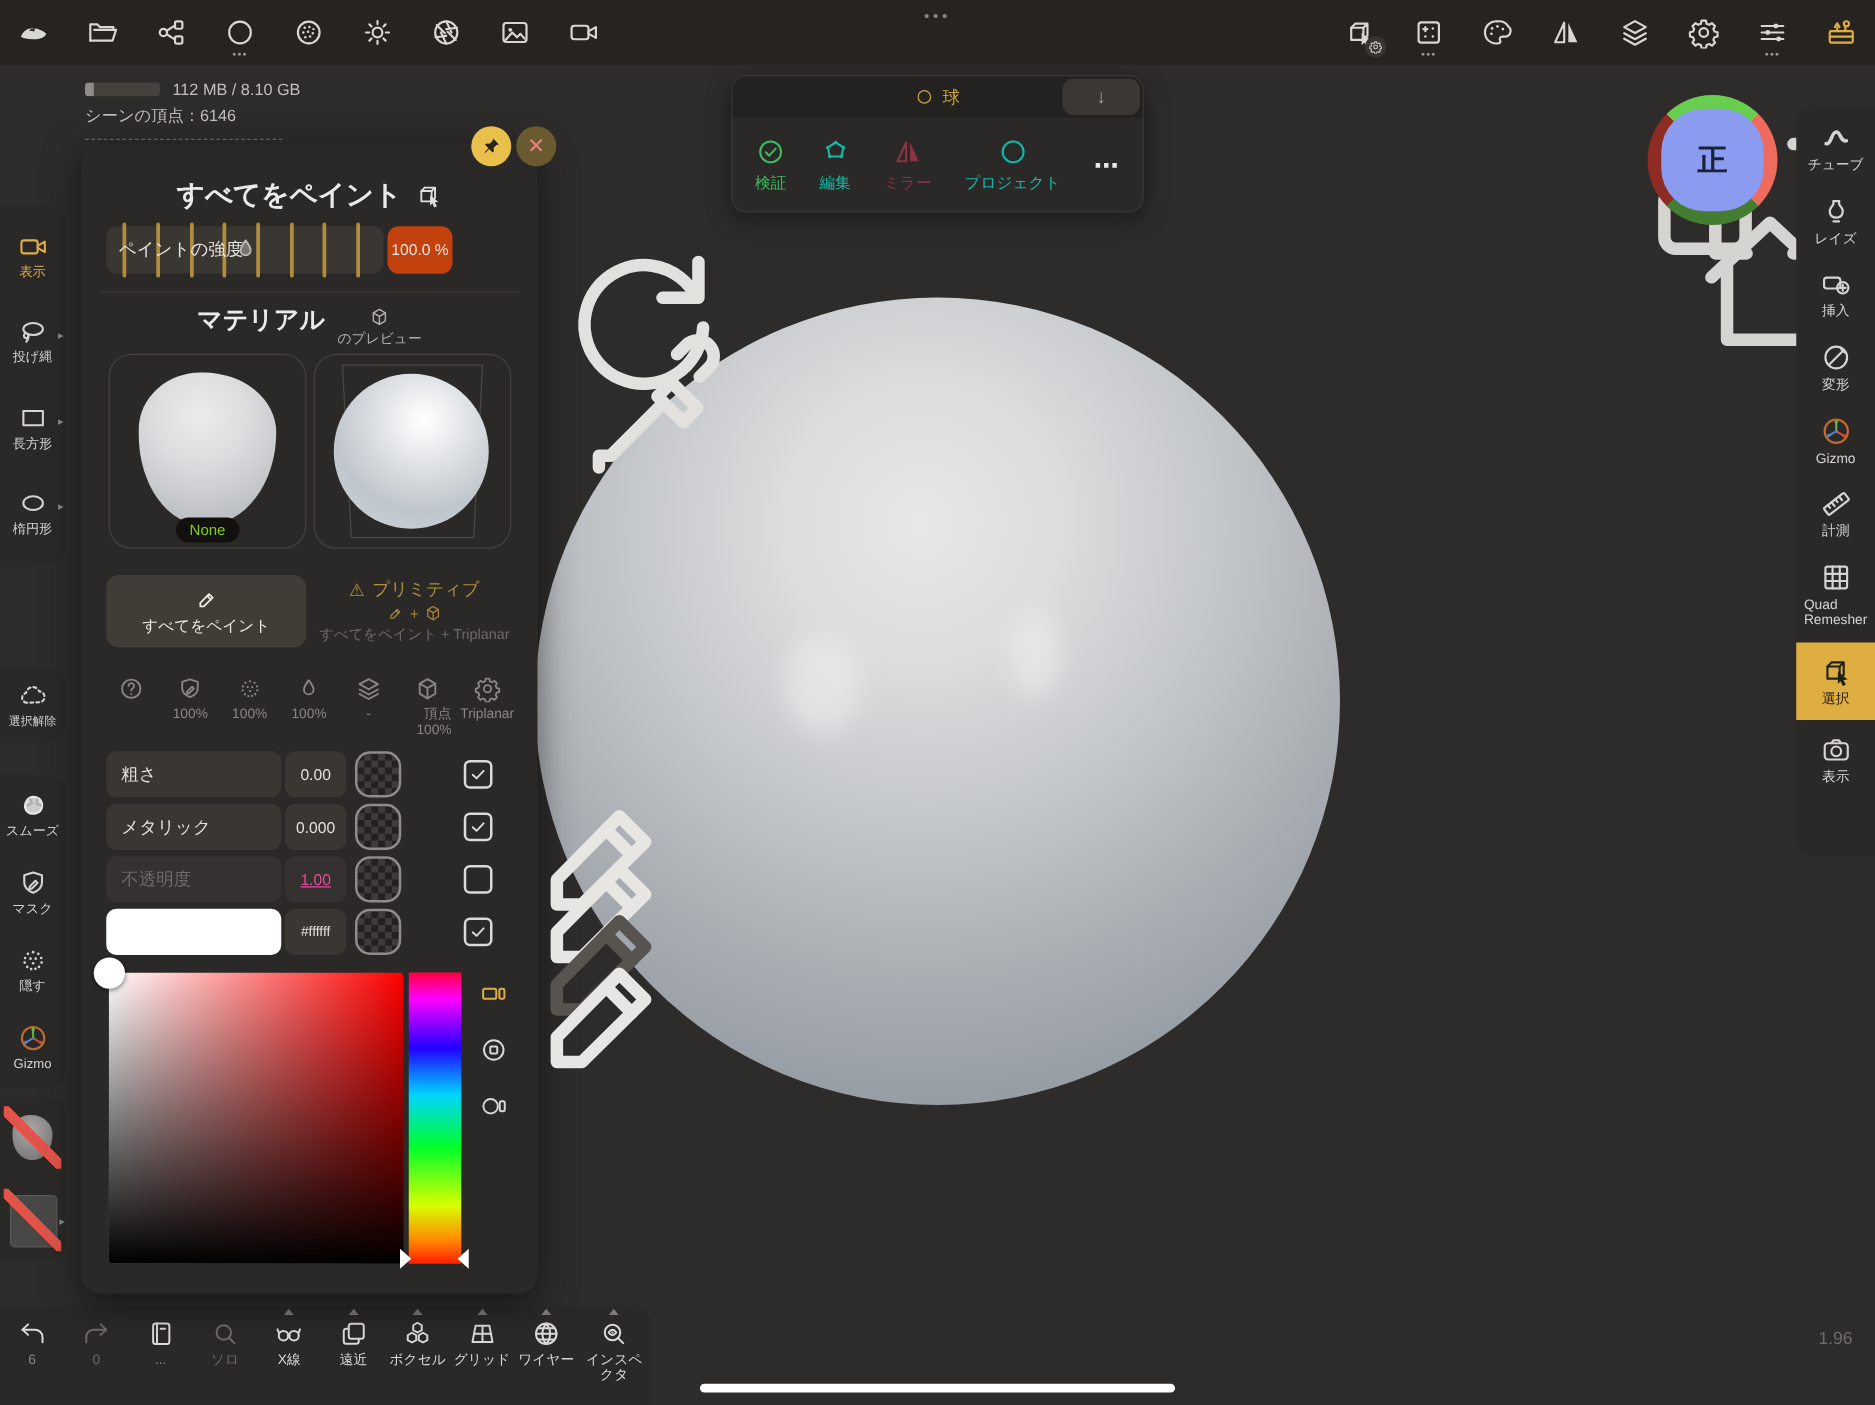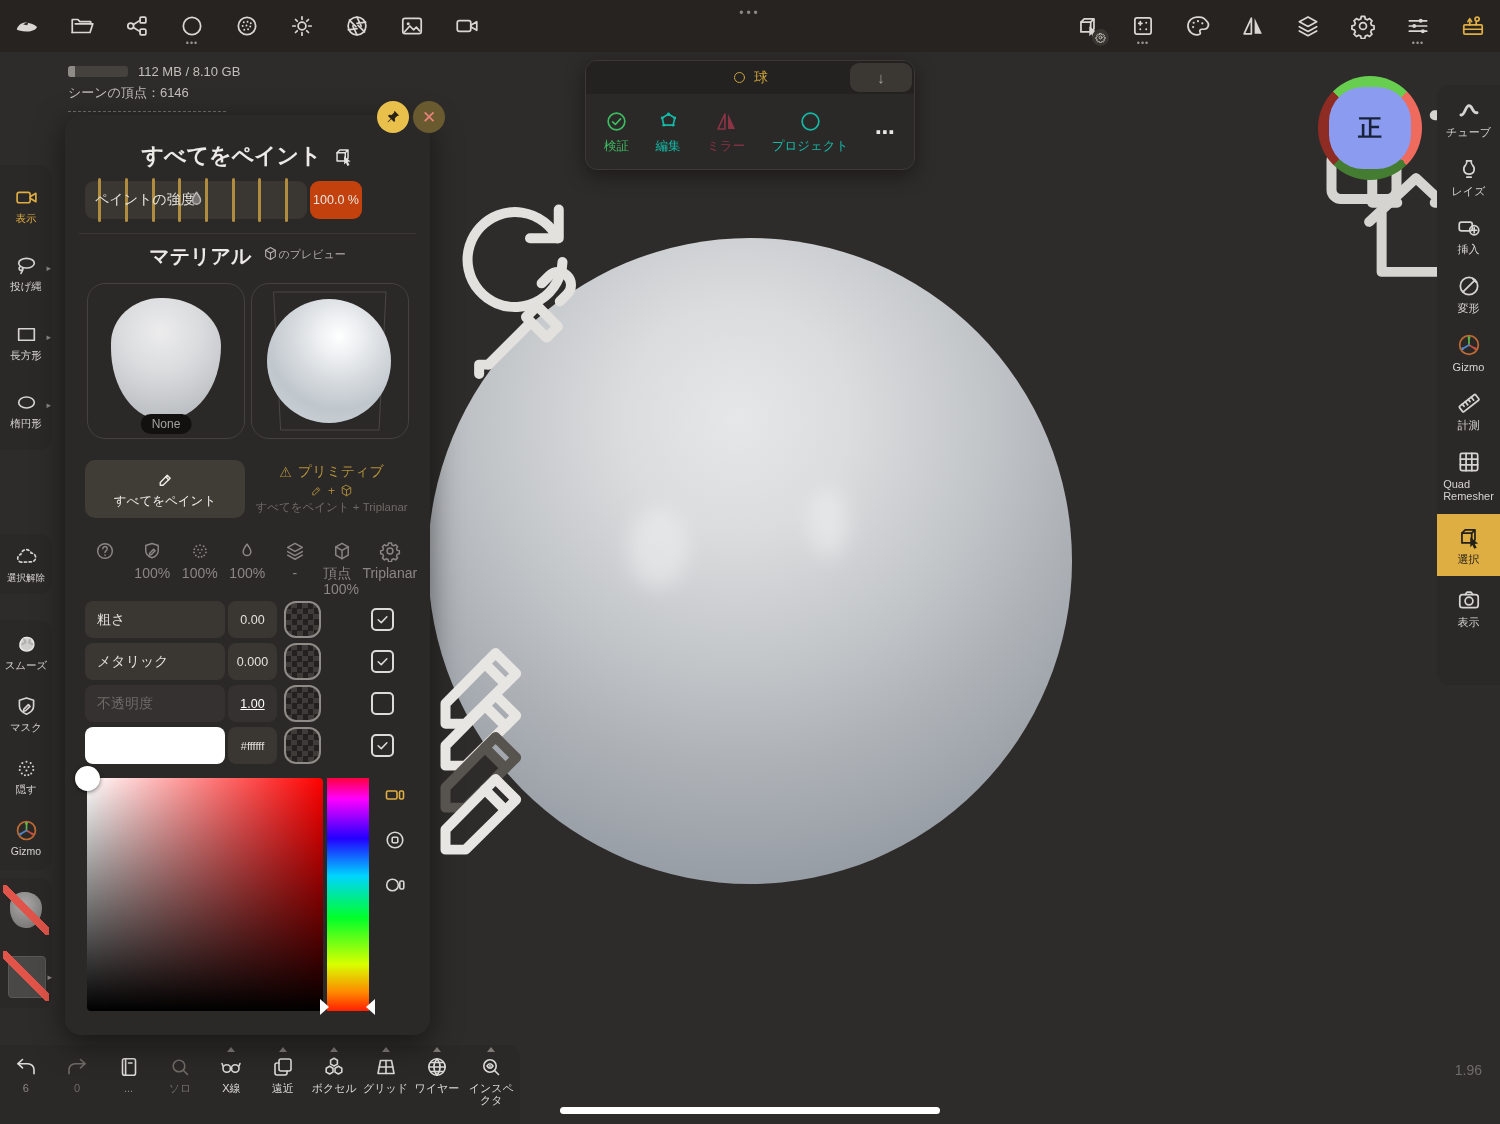--- a/index.html
+++ b/index.html
@@ -42,57 +42,57 @@
   .slider{position:relative;width:222px;height:38px;background:#3a3631;border-radius:9px;overflow:visible;}
   .tick{position:absolute;top:-3px;width:3px;height:44px;border-radius:2px;background:#b08d3e;}
   .slider-label{position:absolute;left:10px;top:0;height:38px;display:flex;align-items:center;font-size:14px;color:#e8e6e3;z-index:2;}
   .slider .drop{position:absolute;left:45%;top:7px;color:#8a8784;z-index:2;}
   .slider .drop .ic{width:23px;height:23px;fill:#757270;stroke:#b9b6b2;}
   .val-box{width:52px;height:38px;background:#c2410c;border-radius:9px;display:flex;align-items:center;justify-content:center;font-size:12.5px;color:#e8e6e3;}
   .reset-btn{width:26px;height:26px;color:#e3e1de;}
   .divider{position:absolute;left:14px;right:14px;top:118px;border-top:1px solid #3a3734;}
   .mat-head{position:absolute;left:0;top:130px;width:100%;display:flex;align-items:flex-start;justify-content:center;gap:10px;}
   .mat-title{font-size:20px;font-weight:bold;color:#eceae7;line-height:1.1;}
-  .mat-prev{display:flex;flex-direction:row;align-items:center;color:#b3b0ac;}
+  .mat-prev{display:flex;flex-direction:column;align-items:center;color:#b3b0ac;}
   .mat-prev .ic{width:17px;height:17px;}
   .mat-prev-label{font-size:11px;margin-top:1px;}
   .pipette-btn{position:absolute;right:32px;top:134px;width:22px;height:22px;color:#e3e1de;}
   .prev-box{position:absolute;top:168px;width:156px;height:154px;border:1px solid #44413e;border-radius:18px;}
   .prev-box.left{left:22px;}
   .prev-box.right{left:186px;}
   .blob{position:absolute;left:23px;top:14px;width:110px;height:122px;
     background:radial-gradient(circle at 45% 28%,#ececed 0%,#dcdddf 35%,#c3c6c9 70%,#aaaeb3 100%);
     border-radius:46% 54% 52% 48% / 38% 40% 62% 60%;}
-  .none-pill{position:absolute;left:50%;bottom:4px;transform:translateX(-50%);background:#121110;color:#a3a3a3;font-size:12px;padding:3px 11px;border-radius:10px;}
+  .none-pill{position:absolute;left:50%;bottom:4px;transform:translateX(-50%);background:#121110;color:#84cc16;font-size:12px;padding:3px 11px;border-radius:10px;}
   .prev-sphere{position:absolute;left:15px;top:15px;width:124px;height:124px;border-radius:50%;
     background:radial-gradient(circle at 58% 30%,#ffffff 0%,#eef0f2 18%,#d7dbdf 40%,#bfc6cc 65%,#cdd3d8 90%,#e6eaee 100%);}
   .prev-frame{position:absolute;inset:0;}
   .btn-row{position:absolute;left:20px;top:345px;width:325px;height:58px;display:flex;gap:8px;}
   .paint-all{width:160px;height:58px;background:#403c36;border-radius:10px;display:flex;flex-direction:column;align-items:center;justify-content:center;gap:3px;color:#eceae7;font-size:12.5px;}
   .paint-all .ic{width:21px;height:21px;}
   .prim-zone{width:157px;display:flex;flex-direction:column;align-items:center;justify-content:center;gap:2px;}
   .prim-warn{color:#b3923a;font-size:14px;display:flex;align-items:center;gap:6px;}
   .prim-icons{color:#a5873a;font-size:12px;display:flex;align-items:center;gap:4px;}
   .prim-icons .ic{width:15px;height:15px;}
   .prim-sub{color:#6e6a66;font-size:11.5px;}
   .mini-row{position:absolute;left:16px;top:425px;width:333px;display:flex;}
   .mini-item{width:47.5px;display:flex;flex-direction:column;align-items:center;gap:3px;color:#8a8683;}
   .mini-item .ic{width:22px;height:22px;}
-  .mini-label{font-size:14px;line-height:1.15;text-align:left;}
+  .mini-label{font-size:11px;line-height:1.15;text-align:right;}
   
   .ch-row{position:absolute;left:20px;height:37px;display:flex;align-items:center;}
   .ch-label{width:140px;height:37px;background:#3a3631;border-radius:8px;display:flex;align-items:center;padding-left:12px;box-sizing:border-box;font-size:14px;color:#e3e1de;}
   .ch-val{width:49px;height:37px;margin-left:3px;background:#3a3631;border-radius:8px;display:flex;align-items:center;justify-content:center;font-size:12.5px;color:#e3e1de;}
   .checker{width:37px;height:37px;margin-left:7px;border:2px solid #8f8c88;border-radius:12px;box-sizing:border-box;
     background:repeating-conic-gradient(#3e3b38 0% 25%,#232120 0% 50%) 0 0/11px 11px;}
   .ch-brush{margin-left:12px;width:24px;height:24px;color:#e8e6e3;}
   .ch-check{margin-left:14px;width:23px;height:23px;border:2px solid #dcdad7;border-radius:5px;box-sizing:border-box;display:flex;align-items:center;justify-content:center;color:#dcdad7;}
   .ch-check .ic{width:15px;height:15px;stroke-width:2.4;}
   .row-dim .ch-label{color:#6e6a66;background:#343130;}
-  .row-dim .ch-val{color:#ffffff;background:#343130;text-decoration:underline;}
+  .row-dim .ch-val{color:#ec4899;background:#343130;text-decoration:underline;}
   .row-dim .ch-brush{color:#57544f;}
   .white-swatch{width:140px;height:37px;background:#ffffff;border-radius:8px;}
   
   .sv-square{position:absolute;left:22px;top:663px;width:236px;height:233px;border-radius:4px;
     background:linear-gradient(to top,#000,rgba(0,0,0,0)),linear-gradient(to right,#fff,#f00);}
   .sv-cursor{position:absolute;left:-12px;top:-12px;width:25px;height:25px;border-radius:50%;background:#fff;box-shadow:0 1px 4px rgba(0,0,0,.55);}
   .hue-bar{position:absolute;left:262px;top:663px;width:42px;height:233px;
     background:linear-gradient(to bottom,#ff0040 0%,#f0f 9%,#2200ff 26%,#00d5ff 42%,#00ff2a 60%,#d8ff00 80%,#ff8800 92%,#ff1e00 100%);}
   .hue-mark{position:absolute;width:0;height:0;border-top:8px solid transparent;border-bottom:8px solid transparent;}
   .hm-l{left:255px;top:884px;border-left:9px solid #fff;}

